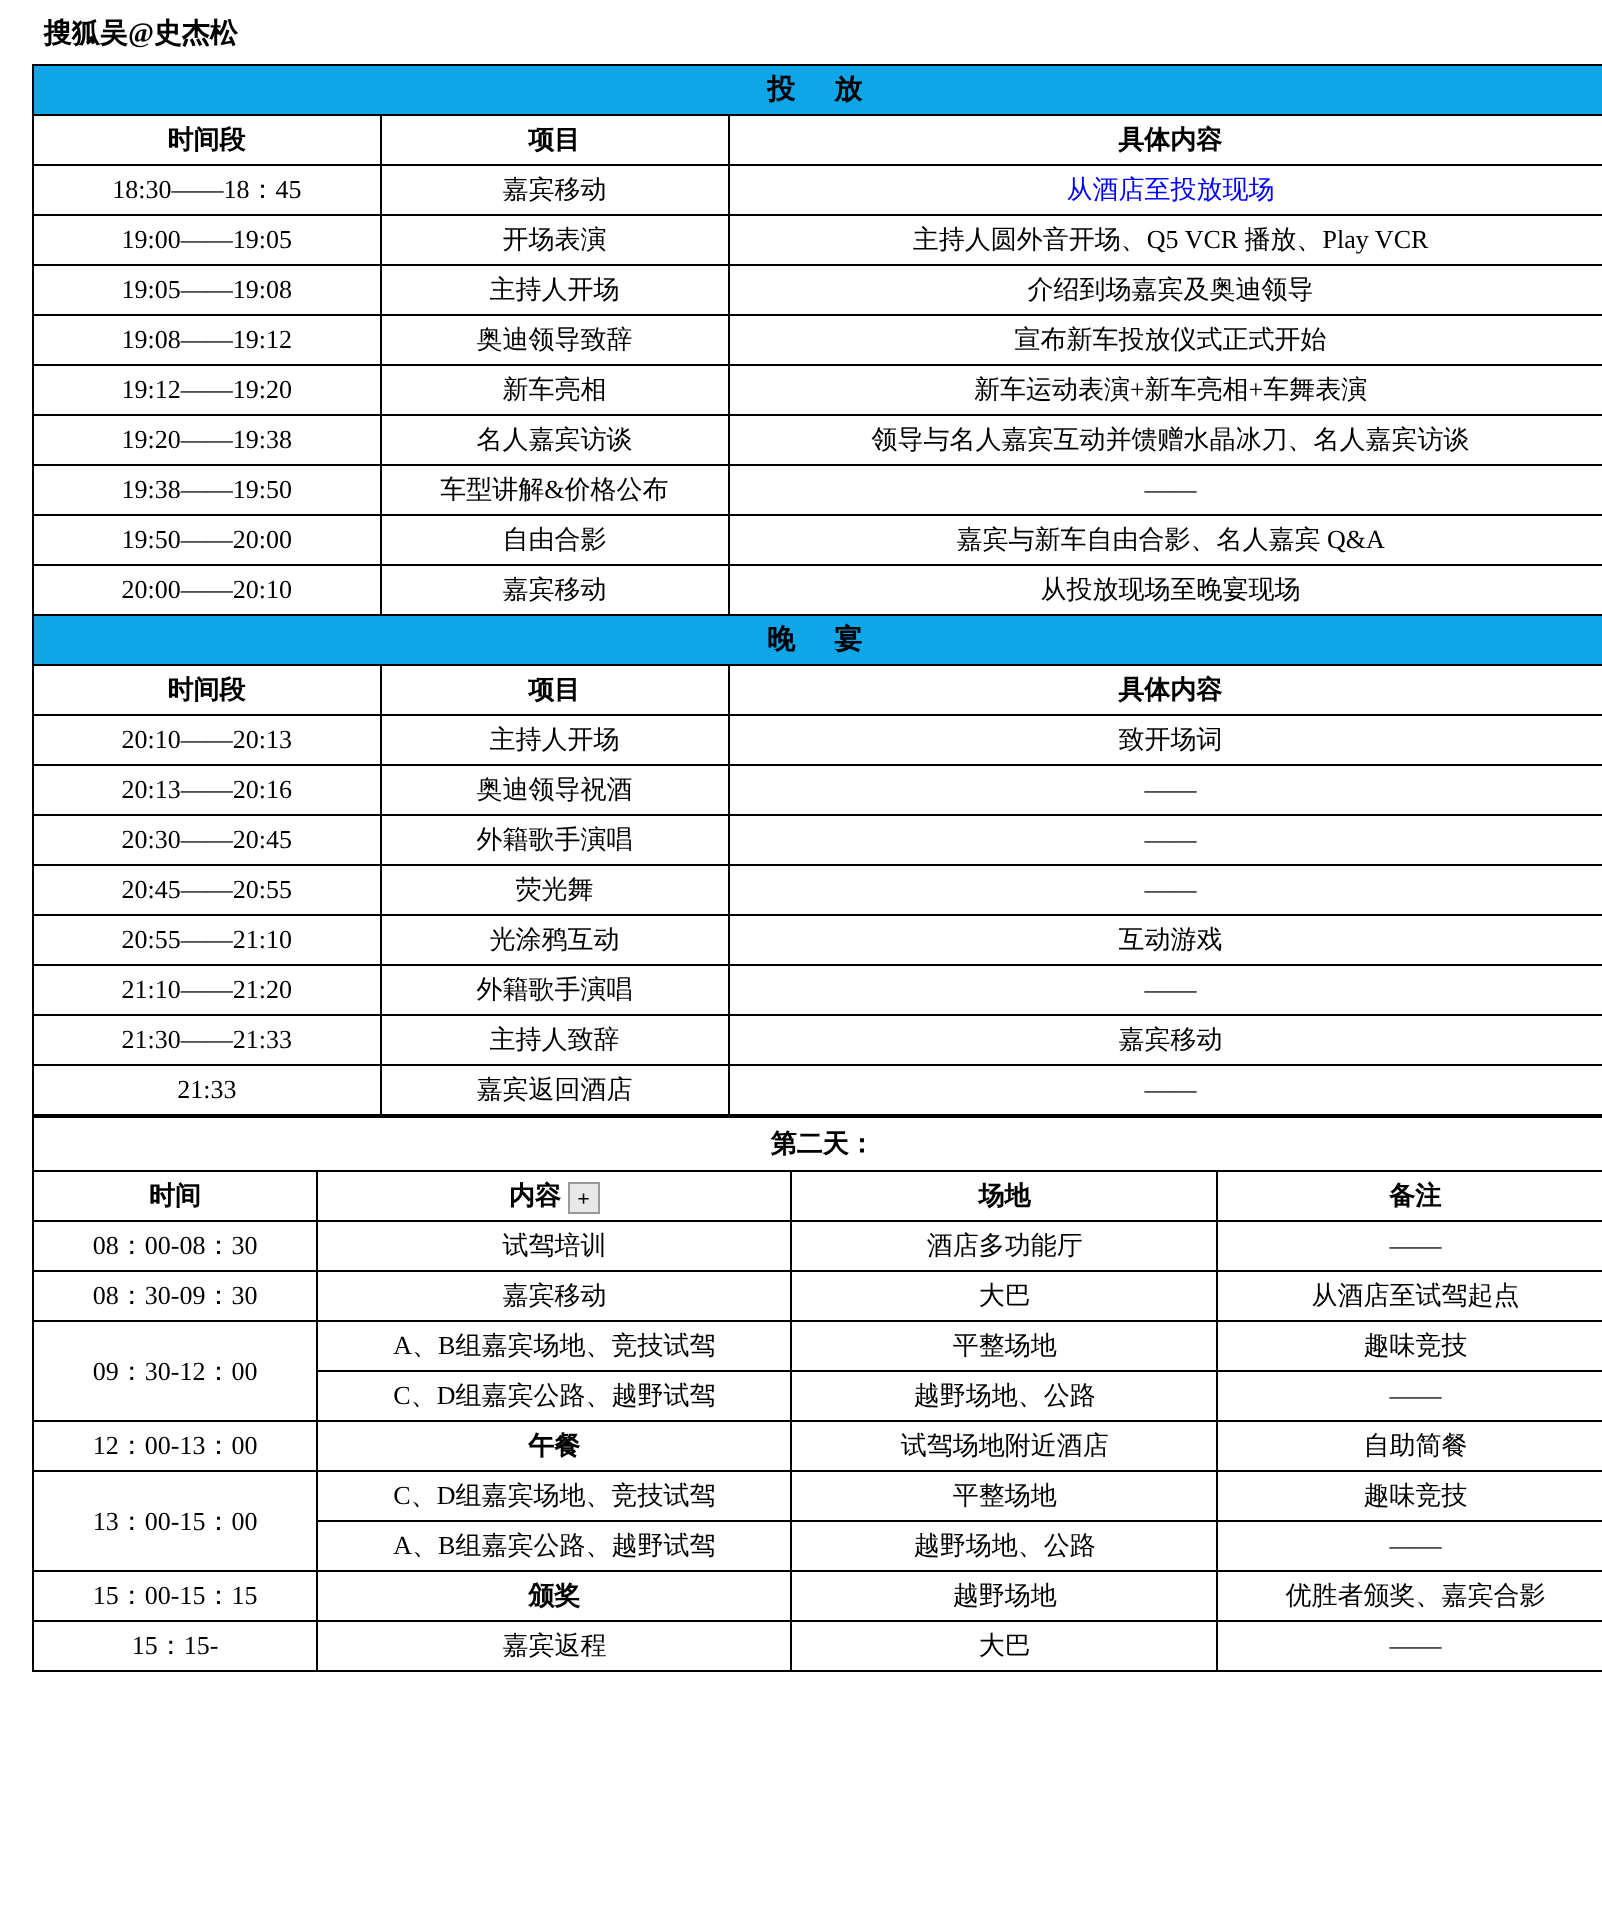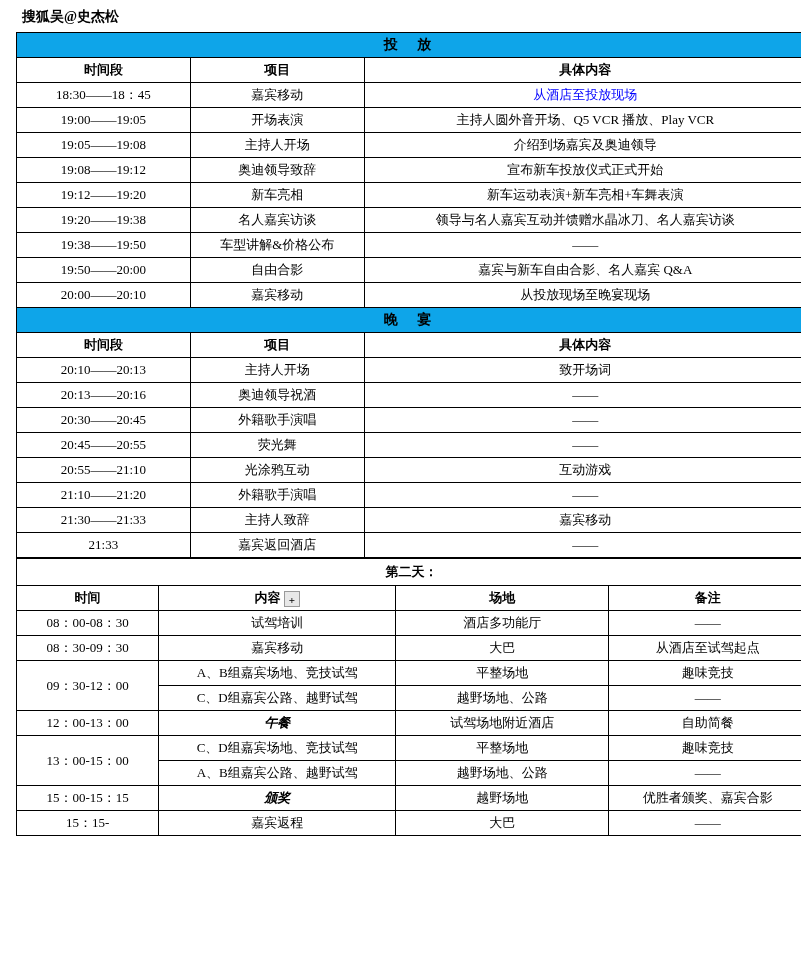--- a/index.html
+++ b/index.html
@@ -41,21 +41,20 @@
     }
     .col-header {
       font-weight: bold;
       background: #fff;
     }
     .highlight-blue {
       color: #0000ff;
     }
     .row-bold {
       font-weight: bold;
-      font-style: italic;
     }
     .day2-header {
       font-weight: bold;
       font-size: 13px;
       background: #fff;
       padding: 4px 6px;
       border: 1px solid #000;
       text-align: center;
     }
     .day2-col-header {

